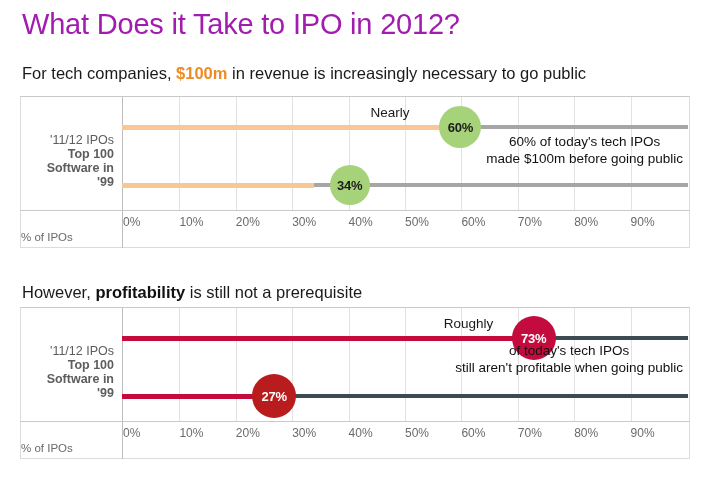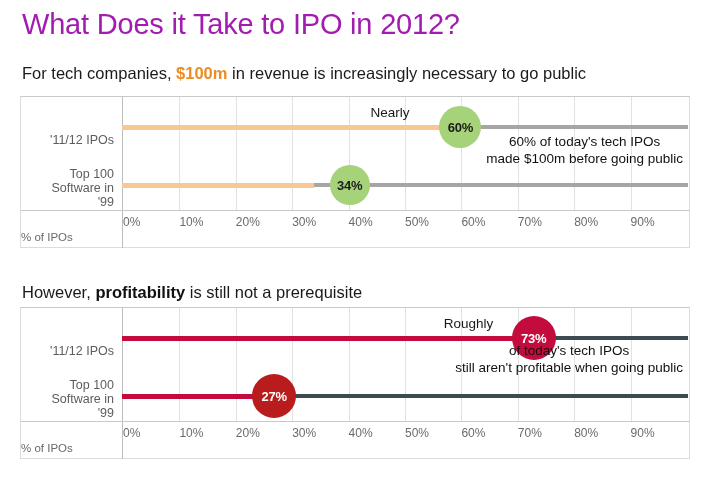--- a/index.html
+++ b/index.html
@@ -51,21 +51,21 @@
              border-left:1px solid #bdbdbd;box-sizing:border-box;}
 
   .gridline{position:absolute;top:0;bottom:0;width:1px;background:#e2e2e2;}
 
   
   .cat-label{
     position:absolute;right:8px;text-align:right;
     font-size:12.5px;color:#5d5d5d;line-height:14px;
   }
   #c1r1,#c2r1{top:22px;margin-top:14px;}
-  #c1r2,#c2r2{top:70px;}
+  #c1r2,#c2r2{top:50px;font-weight:bold;}
 
   .seg{position:absolute;height:5px;top:-2px;}
 
   
   .bubble{
     position:absolute;border-radius:50%;
     display:flex;align-items:center;justify-content:center;
     font-size:13px;font-weight:bold;letter-spacing:-0.2px;
   }
   .bubble.green{background:#A6D279;color:#1c1c1c;width:42px;height:42px;}

